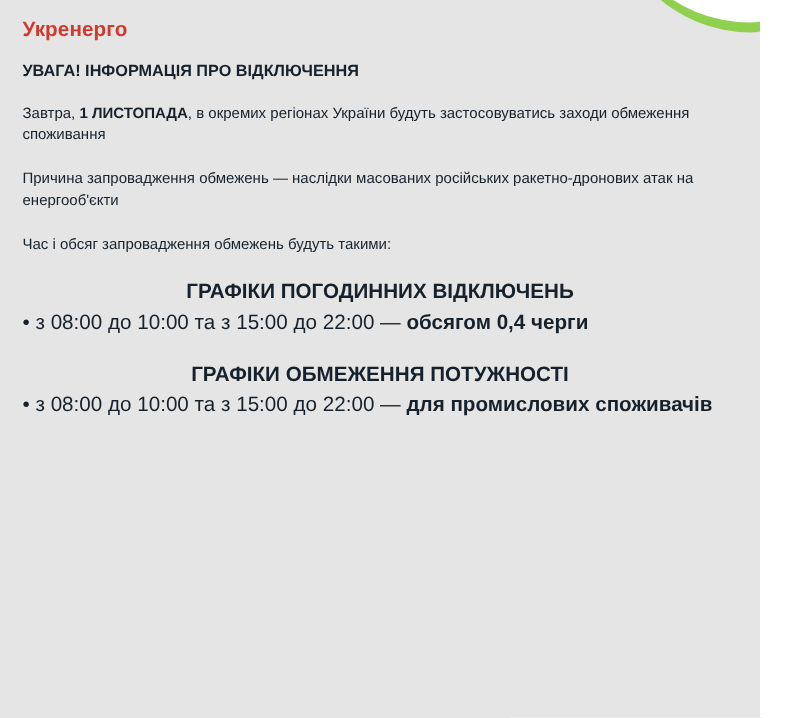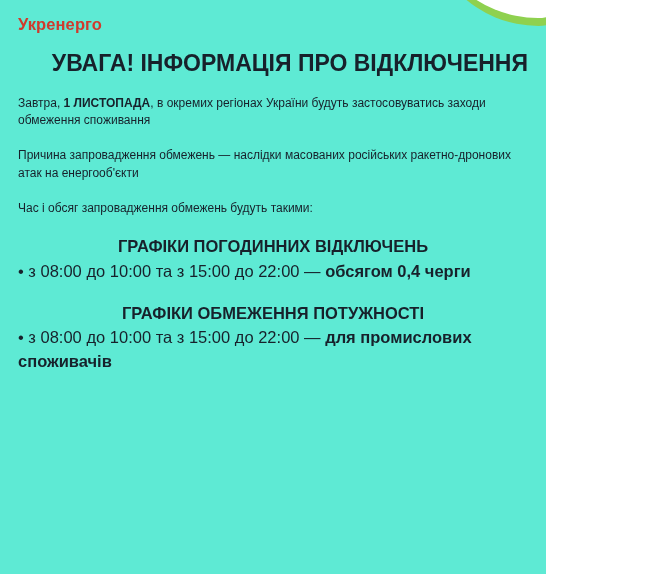--- a/index.html
+++ b/index.html
@@ -8,23 +8,23 @@
   }
   body {
     width: 646px;
     height: 574px;
     background: #ffffff;
     font-family: "Liberation Sans", sans-serif;
     overflow: hidden;
   }
   .message-card {
     position: relative;
-    width: 546px;
+    width: 608px;
     height: 574px;
-    background: #5eead4;
+    background: #e5e5e5;
     box-sizing: border-box;
     padding: 14px 18px 10px 18px;
   }
   .corner-accent {
     position: absolute;
     top: 0;
     right: 0;
     width: 120px;
     height: 34px;
     overflow: hidden;
@@ -53,25 +53,24 @@
   .channel-name {
     color: #d03a2d;
     font-size: 16.5px;
     font-weight: bold;
     line-height: 1.25;
     margin: 0 0 3px 0;
     letter-spacing: 0.1px;
   }
   .headline {
     color: #17212b;
-    font-size: 23px;
+    font-size: 13px;
     font-weight: bold;
     line-height: 1.3;
     margin: 14px 0 16px 0;
-    text-align: right;
   }
   .para {
     color: #17212b;
     font-size: 12px;
     line-height: 1.45;
     margin: 0 0 18px 0;
   }
   .para b {
     font-weight: bold;
   }

